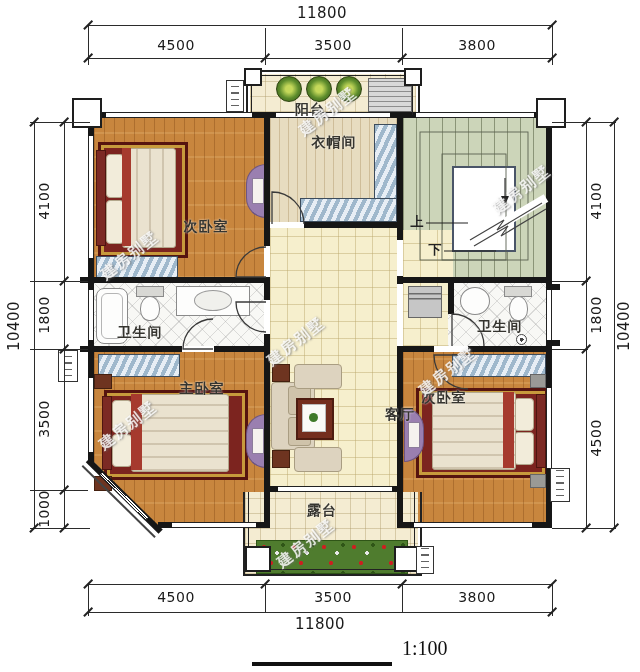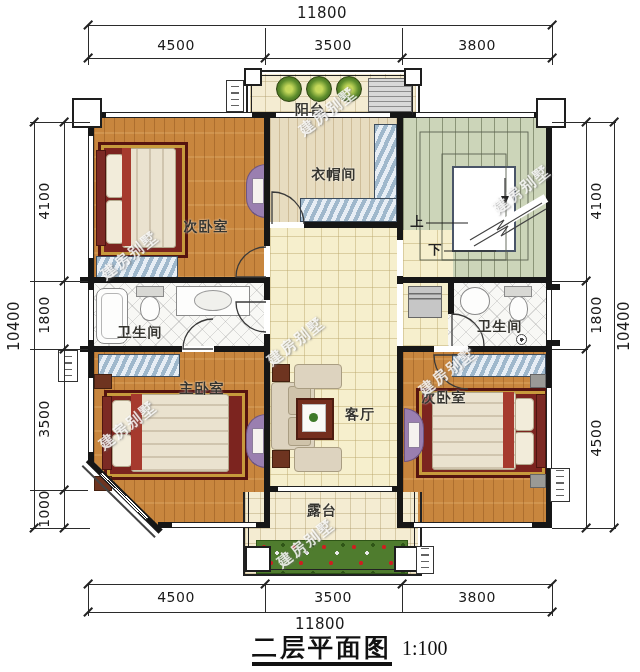--- a/index.html
+++ b/index.html
@@ -234,25 +234,25 @@
       <path d="M 444,251 L 496,251"></path>
       <path d="M 505,178 L 505,196"></path>
     </g>
     <polygon points="501,196 509,196 505,205" fill="#222"></polygon>
     <path d="M 472,242 L 546,198" stroke="#fff" stroke-width="9" fill="none"></path>
     <path d="M 470,240 L 504,220 L 497,230 L 542,203" stroke="#444" stroke-width="1.2" fill="none"></path>
     <path d="M 474,246 L 508,226 L 501,236 L 546,209" stroke="#444" stroke-width="1.2" fill="none"></path>
   </svg>
 
   <div class="lbl" style="left:280px;top:85px;width:60px;margin-top:16px;">阳台</div>
-  <div class="lbl" style="left:292px;top:166px;width:84px;">衣帽间</div>
+  <div class="lbl" style="left:292px;top:134px;width:84px;">衣帽间</div>
   <div class="lbl" style="left:166px;top:218px;width:80px;">次卧室</div>
   <div class="lbl" style="left:100px;top:324px;width:80px;">卫生间</div>
   <div class="lbl" style="left:162px;top:380px;width:80px;">主卧室</div>
-  <div class="lbl" style="left:334px;top:406px;width:52px;">客厅</div>
+  <div class="lbl" style="left:334px;top:406px;width:52px;padding-left:40px;">客厅</div>
   <div class="lbl" style="left:404px;top:389px;width:80px;">次卧室</div>
   <div class="lbl" style="left:460px;top:318px;width:80px;">卫生间</div>
   <div class="lbl" style="left:294px;top:502px;width:56px;">露台</div>
   <div class="stairlbl" style="left:406px;top:213px;width:22px;">上</div>
   <div class="stairlbl" style="left:424px;top:241px;width:22px;">下</div>
 
   <div class="wm" style="left:88px;top:246px;">建房别墅</div>
   <div class="wm" style="left:286px;top:102px;">建房别墅</div>
   <div class="wm" style="left:480px;top:180px;">建房别墅</div>
   <div class="wm" style="left:254px;top:332px;">建房别墅</div>
@@ -329,17 +329,16 @@
   <div class="tk" style="left:580px;top:280px;"></div>
   <div class="tk" style="left:580px;top:348px;"></div>
   <div class="tk" style="left:580px;top:527px;"></div>
   <div class="tk" style="left:608px;top:121px;"></div>
   <div class="tk" style="left:608px;top:527px;"></div>
   <div class="dimtxt vtxt" style="left:568px;top:193px;width:56px;">4100</div>
   <div class="dimtxt vtxt" style="left:568px;top:307px;width:56px;">1800</div>
   <div class="dimtxt vtxt" style="left:568px;top:430px;width:56px;">4500</div>
   <div class="dimtxt vtxt" style="left:596px;top:317px;width:56px;font-size:15px;">10400</div>
 
-  <div class="title-text" style="left:252px;top:631px;width:140px;">二层平面图</div>
   <div class="title-rule" style="left:252px;top:662px;width:140px;height:3.5px;"></div>
   <div class="title-scale" style="left:402px;top:637px;">1:100</div>
 
 </div>
 
 </body></html>

